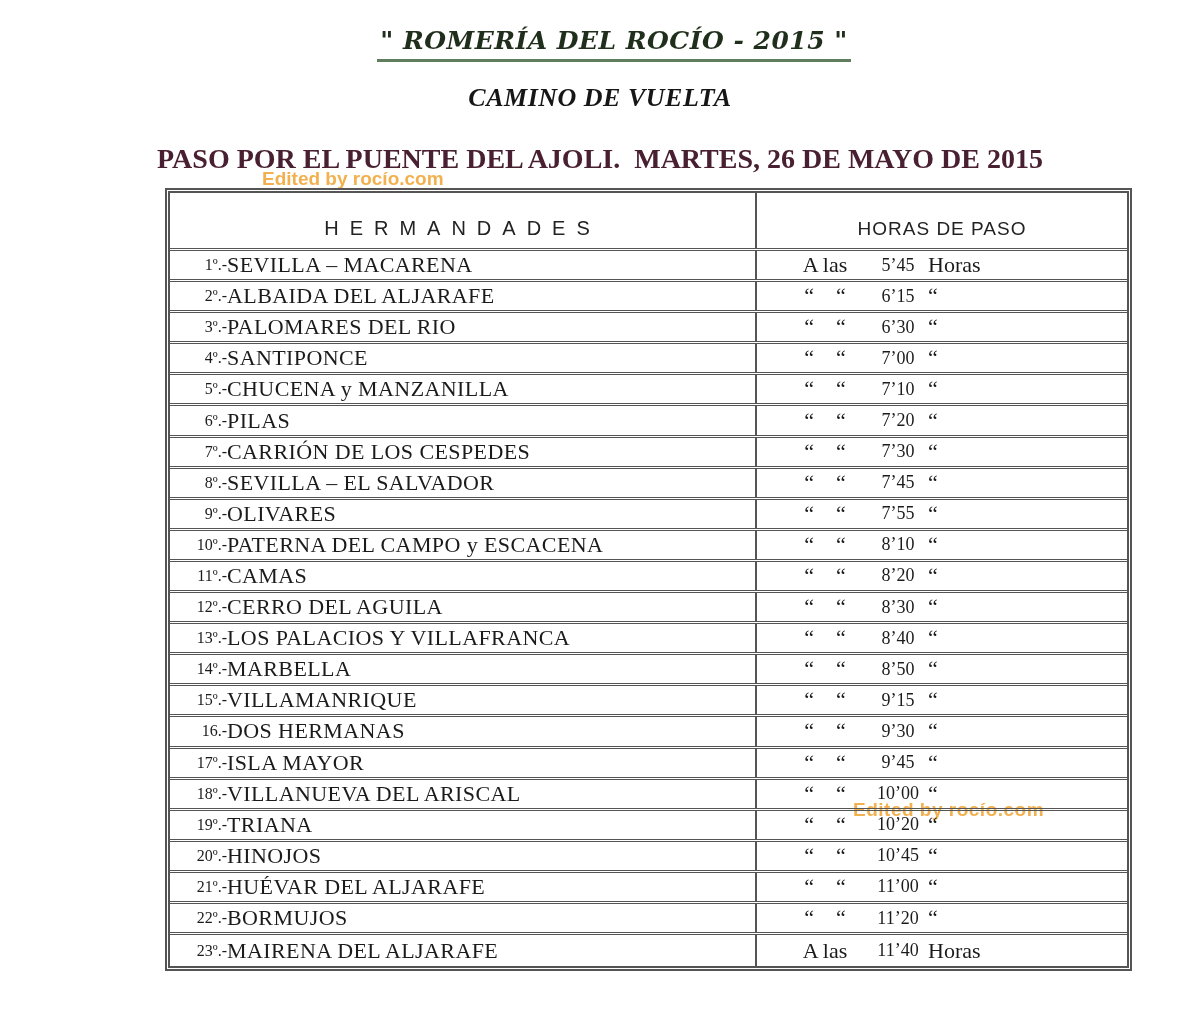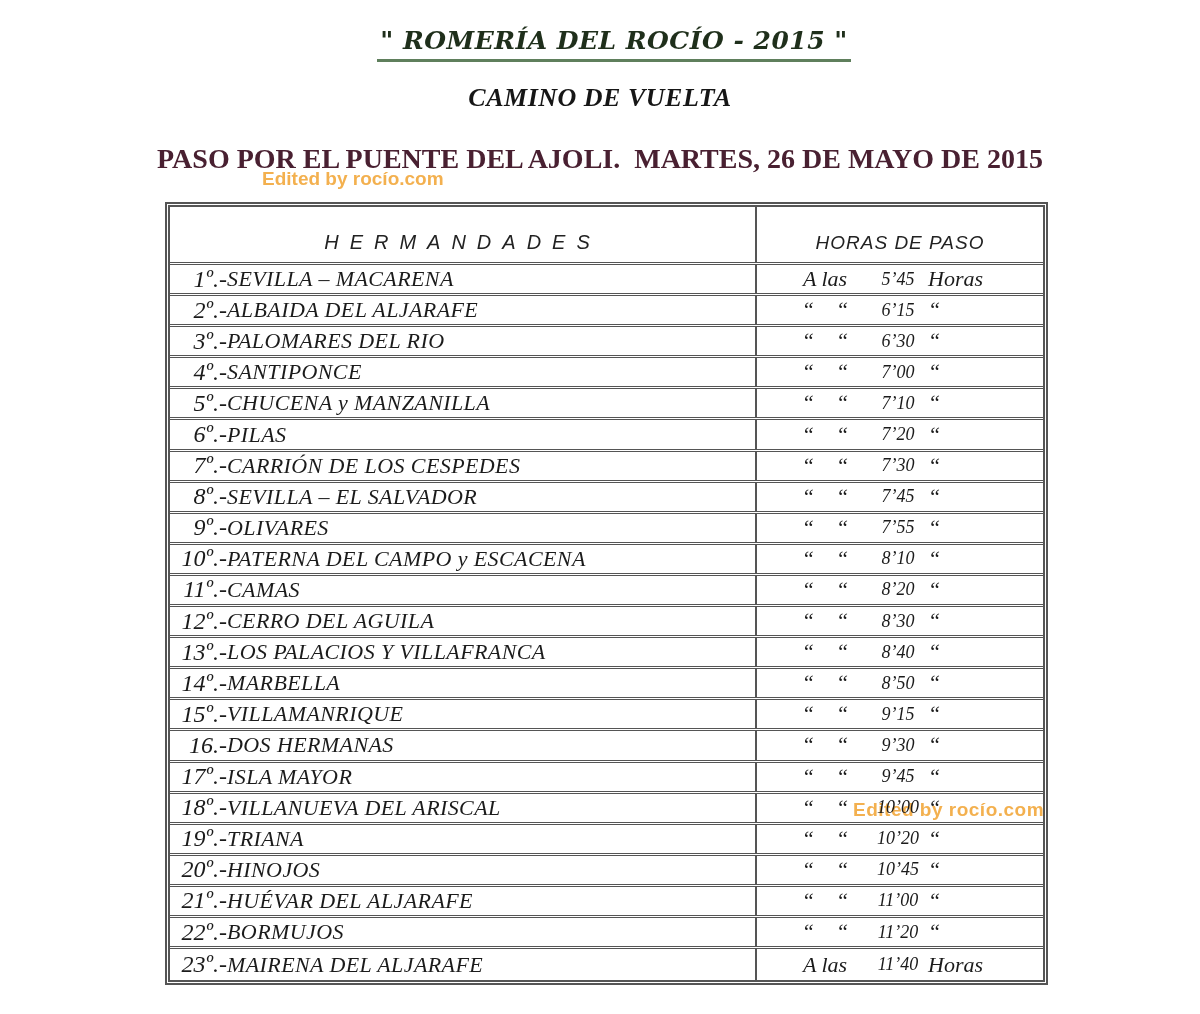--- a/index.html
+++ b/index.html
@@ -60,26 +60,25 @@
     font-size: 28px;
     color: var(--heading_ink);
     white-space: pre;
     letter-spacing: 0px;
   }
 
   
   .schedule-table {
     position: absolute;
     left: 165px;
-    top: 202px;
-    width: 883px;
+    top: 188px;
+    width: 967px;
     border: 5px double var(--line);
     z-index: 1;
     background: transparent;
-    font-style: italic;
   }
   .thead {
     display: flex;
     height: 58px;
     border-bottom: 3px double var(--line);
   }
   .th-left {
     width: 585px;
     display: flex;
     align-items: flex-end;
@@ -110,21 +109,21 @@
   .row:last-child { border-bottom: none; }
   .cell-left {
     width: 585px;
     display: flex;
     align-items: center;
     padding-left: 2px;
   }
   .num {
     width: 55px;
     text-align: right;
-    font-size: 24px;
+    font-size: 16px;
     white-space: pre;
   }
   .name {
     font-size: 22px;
     letter-spacing: 0.4px;
     white-space: pre;
   }
   .cell-right {
     flex: 1;
     border-left: 2px solid var(--line);

